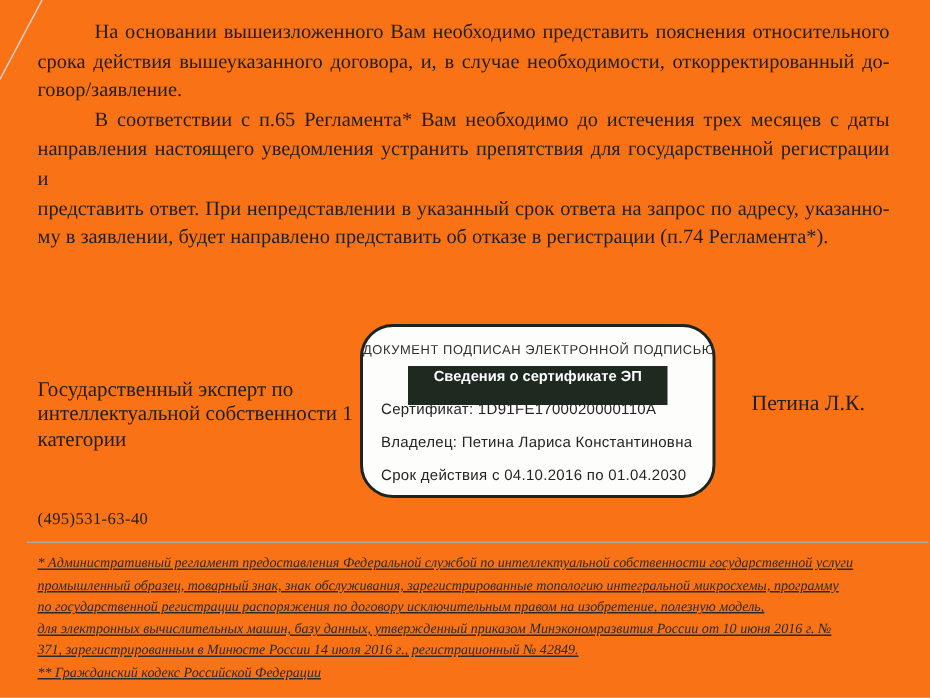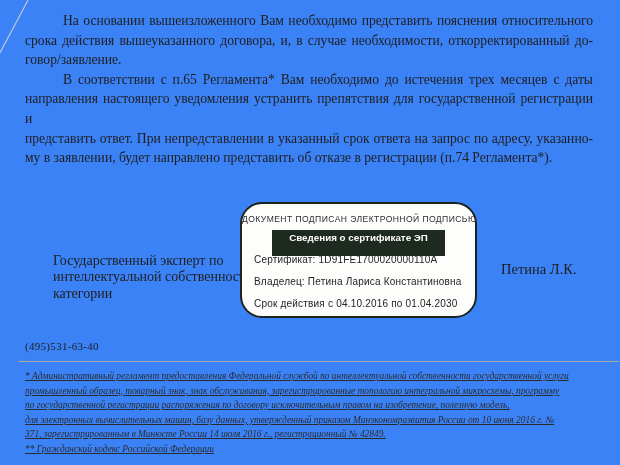--- a/index.html
+++ b/index.html
@@ -1,19 +1,19 @@
 <!DOCTYPE html>
 <html><head>
 <meta charset="utf-8">
 <style>
   html,body { margin:0; padding:0; }
   .page {
     position:relative;
     width:620px; height:465px;
-    background:#3b82f6;
+    background:#f97316;
     overflow:hidden;
     font-family:"Liberation Serif", serif;
     color:#1e1e1e;
   }
   .corner-line {
     position:absolute; left:-16px; top:26px;
     width:60px; height:0;
     border-top:1px solid #d3d3cf;
     transform:rotate(-62deg);
   }
@@ -21,28 +21,28 @@
     position:absolute; left:25px; top:11px; width:568px;
     font-size:13.6px; line-height:19.6px;
   }
   .para { margin:0; }
   .para + .para { }
   .line { text-align:justify; text-align-last:justify; }
   .line.first { padding-left:38px; }
   .line.last { text-align-last:left; }
   .sig-position {
     position:absolute; left:25px; top:253px; width:232px;
-    font-size:14px; line-height:16.4px;margin-left:28px;
+    font-size:14px; line-height:16.4px;
   }
   .sig-name {
     position:absolute; left:501px; top:261px;
     font-size:14.5px;
   }
   .stamp {
-    position:absolute; left:240px; top:202px;
+    position:absolute; left:240px; top:216px;
     width:233px; height:112px;
     background:#fdfdfc;
     border:2.5px solid #1b241d;
     border-radius:22px;
     font-family:"Liberation Sans", sans-serif;
   }
   .stamp-title {
     margin-top:10px;
     text-align:center;
     font-size:8.6px; font-weight:500; letter-spacing:0.4px;

